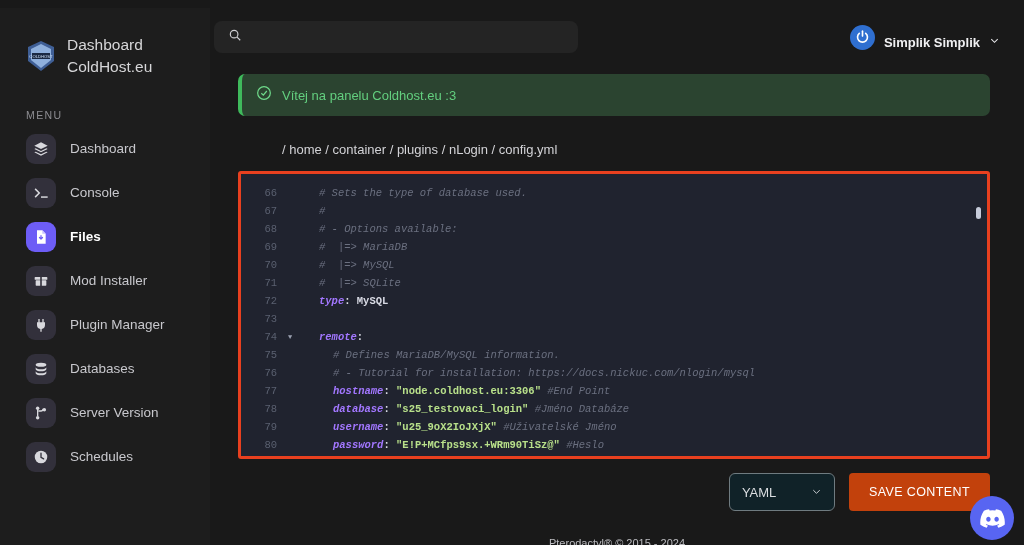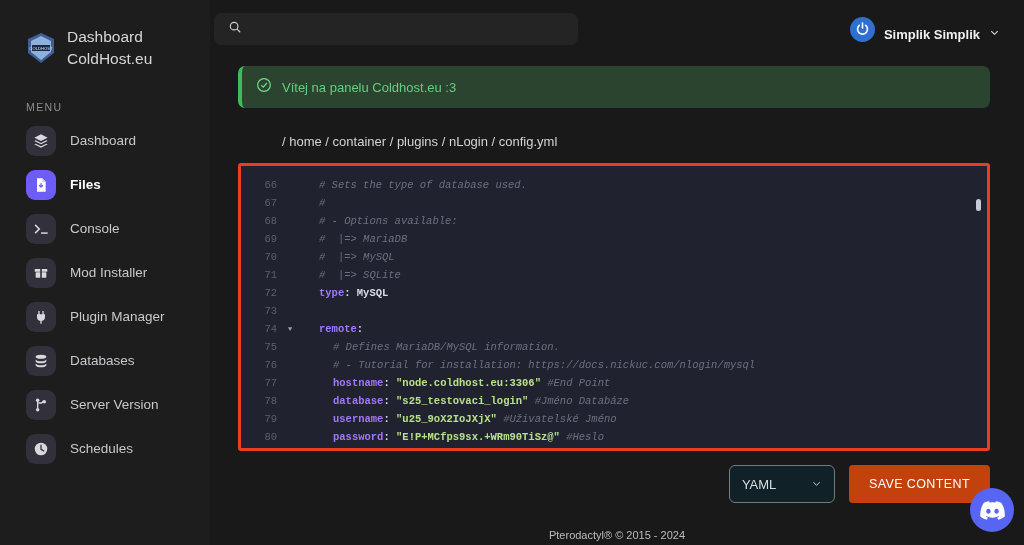--- a/index.html
+++ b/index.html
@@ -2,21 +2,21 @@
 <html><head>
 <meta charset="utf-8">
 <style>
   * { box-sizing: border-box; margin: 0; padding: 0; }
   html, body {
     width: 1024px; height: 545px;
     background: #191919;
     font-family: "Liberation Sans", sans-serif;
     overflow: hidden;
   }
-  .app { display: flex; width: 1024px; height: 402px; position: relative; }
+  .app { display: flex; width: 1024px; height: 402px; position: relative; margin-top: 8px; }
 
   
   .sidebar {
     width: 210px; height: 545px;
     background: #1d1d1d;
     flex: 0 0 210px;
     padding-top: 26px;
     position: relative;
     overflow: hidden;
   }
@@ -125,21 +125,21 @@
   .ln {
     width: 42px; flex: 0 0 42px; text-align: right;
     color: #5a6070; padding-right: 6px; user-select: none;
   }
   .fold {
     width: 14px; flex: 0 0 14px; text-align: center;
     color: #9aa0b0; font-size: 7px; line-height: 18px;
   }
   .ctxt { padding-left: 8px; }
   .cmt { color: #6b7080; font-style: italic; }
-  .key { color: #a277ff; font-weight: bold; }
+  .key { color: #a277ff; font-weight: bold; font-style: italic; }
   .str { color: #b8e08a; font-weight: bold; }
   .plain { color: #d8dae4; font-weight: bold; }
   .scrollthumb {
     position: absolute; top: 33px; right: 6px;
     width: 5px; height: 12px; border-radius: 3px;
     background: #c6cbda;
   }
 
   
   .bottombar {
@@ -206,38 +206,38 @@
         <div class="nav-item">
           <span class="nav-icon">
             <svg viewBox="0 0 24 24">
               <path d="M12 2 2 7l10 5 10-5-10-5z"></path>
               <path d="M2 12l10 5 10-5-2-1-8 4-8-4-2 1z"></path>
               <path d="M2 17l10 5 10-5-2-1-8 4-8-4-2 1z"></path>
             </svg>
           </span>
           <span class="nav-text">Dashboard</span>
         </div>
+        <div class="nav-item">
+          <span class="nav-icon">
+            <svg viewBox="0 0 24 24">
+              <path d="M4 5l7 7-7 7-1.6-1.6L7.8 12 2.4 6.6z"></path>
+              <rect x="12" y="17" width="10" height="2.2"></rect>
+            </svg>
+          </span>
+          <span class="nav-text">Console</span>
+        </div>
         <div class="nav-item active">
           <span class="nav-icon">
             <svg viewBox="0 0 24 24">
               <path d="M6 2h8l5 5v15H6z"></path>
               <path d="M14 2v5h5" fill="#c9c2ff"></path>
               <path d="M12 10v5m0 0l-2.3-2.3M12 15l2.3-2.3" stroke="#6d5df6" stroke-width="1.8" fill="none" stroke-linecap="round"></path>
             </svg>
           </span>
           <span class="nav-text">Files</span>
-        </div>
-        <div class="nav-item">
-          <span class="nav-icon">
-            <svg viewBox="0 0 24 24">
-              <path d="M4 5l7 7-7 7-1.6-1.6L7.8 12 2.4 6.6z"></path>
-              <rect x="12" y="17" width="10" height="2.2"></rect>
-            </svg>
-          </span>
-          <span class="nav-text">Console</span>
         </div>
         <div class="nav-item">
           <span class="nav-icon">
             <svg viewBox="0 0 24 24">
               <rect x="2.5" y="6" width="19" height="4.2" rx="1"></rect>
               <rect x="4" y="11" width="16" height="8" rx="1"></rect>
               <rect x="10.8" y="4.5" width="2.4" height="15" fill="#32303b"></rect>
             </svg>
           </span>
           <span class="nav-text">Mod Installer</span>

